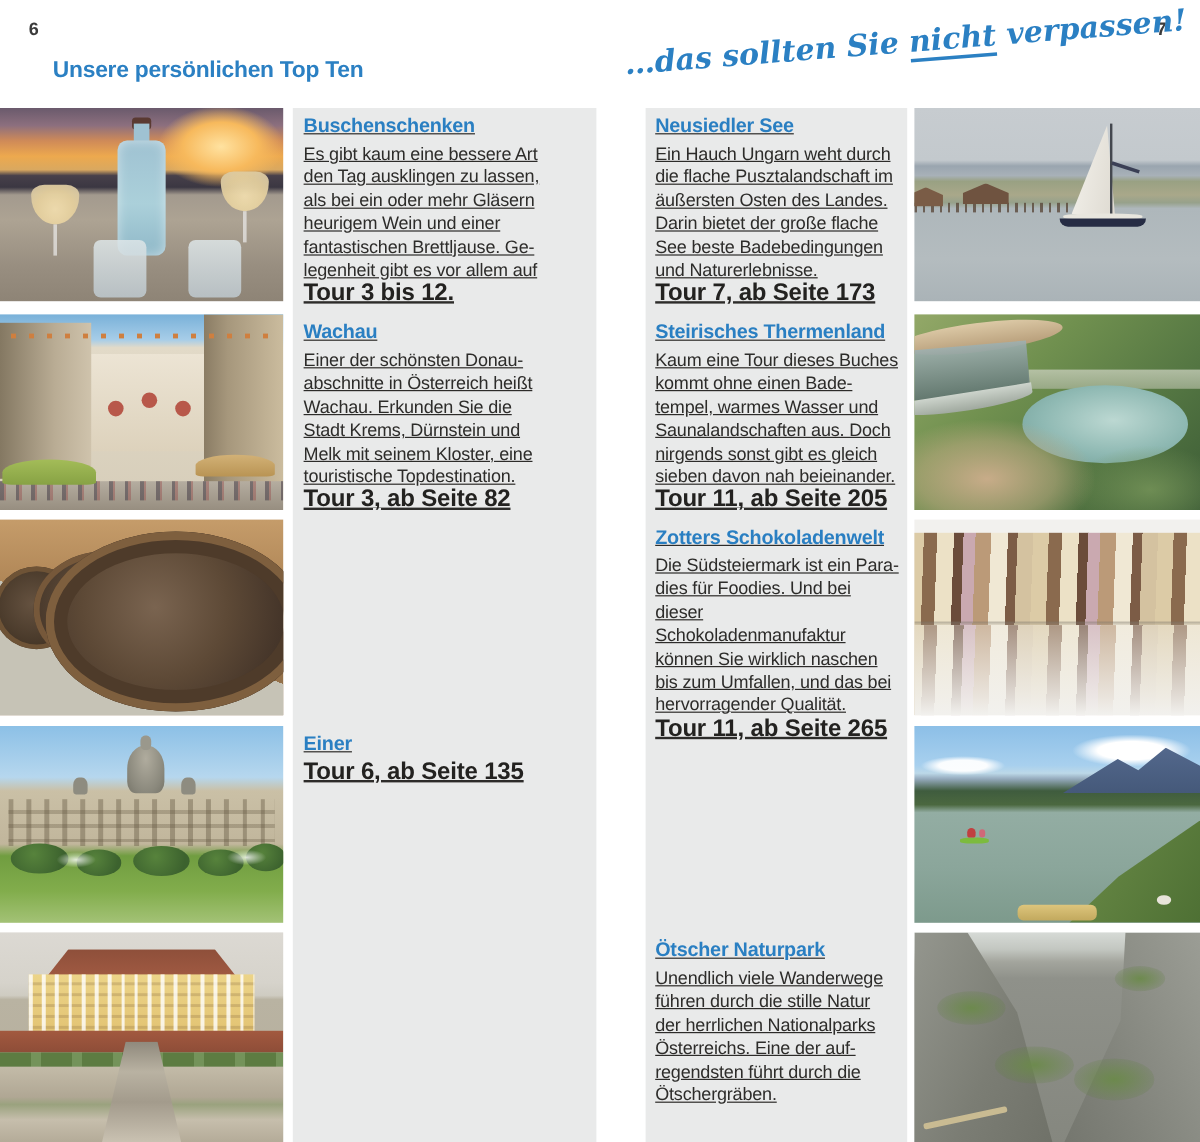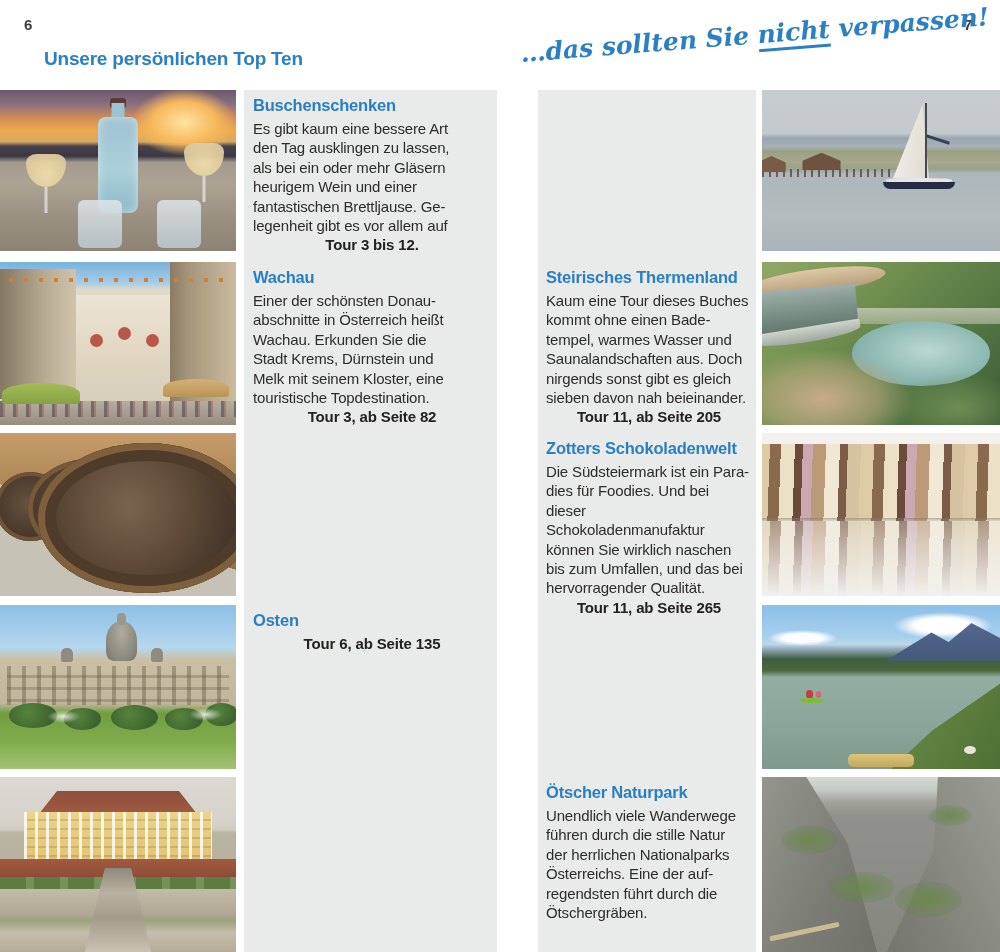--- a/index.html
+++ b/index.html
@@ -17,27 +17,27 @@
                  font-family:"DejaVu Serif",serif;font-style:italic;font-weight:bold;font-size:25px;
                  white-space:nowrap;}
   .header-script .u{border-bottom:3px solid #2b80c3;padding-bottom:0px;}
 
   
   .panel{position:absolute;top:90px;height:862px;background:#e9eaea;}
   .panel-left{left:244px;width:253px;}
   .panel-right{left:538px;width:218px;}
 
   
-  .txt{position:absolute;}
+  .txt{position:absolute;text-decoration:underline;}
   .txt-l{left:253px;width:238px;}
   .txt-r{left:546px;width:206px;}
   .t1{top:96px}.t2{top:268px}.t3{top:439px}.t4{top:611px}.t5{top:783px}
   .etitle{font-size:16.5px;font-weight:bold;color:#2a7fc2;margin:0 0 4px 0;letter-spacing:-0.2px;}
   .ebody{font-size:15px;line-height:19.4px;white-space:pre-line;letter-spacing:-0.15px;}
-  .etour{font-size:15px;line-height:19.4px;font-weight:bold;color:#232220;letter-spacing:-0.15px;text-align:center;}
+  .etour{font-size:20px;line-height:19.4px;font-weight:bold;color:#232220;letter-spacing:-0.15px;}
   .wide .ebody{word-spacing:2px;}
 
   
   .photo{position:absolute;overflow:hidden;}
   .ph-l{left:0;width:236px;}
   .ph-r{left:762px;width:238px;}
   .photo.r1{top:90px;height:161px}
   .photo.r2{top:262px;height:163px}
   .photo.r3{top:433px;height:163px}
   .photo.r4{top:605px;height:164px}
@@ -325,24 +325,34 @@
     <div class="etitle">Wachau</div>
     <div class="ebody">Einer der schönsten Donau-
 abschnitte in Österreich heißt
 Wachau. Erkunden Sie die
 Stadt Krems, Dürnstein und
 Melk mit seinem Kloster, eine
 touristische Topdestination.</div>
     <div class="etour">Tour 3, ab Seite 82</div>
   </div>
   <div class="txt txt-l t4">
-    <div class="etitle">Osten</div>
+    <div class="etitle">Einer</div>
     <div class="etour">Tour 6, ab Seite 135</div>
   </div>
 
+  <div class="txt txt-r t1">
+    <div class="etitle">Neusiedler See</div>
+    <div class="ebody">Ein Hauch Ungarn weht durch
+die flache Pusztalandschaft im
+äußersten Osten des Landes.
+Darin bietet der große flache
+See beste Badebedingungen
+und Naturerlebnisse.</div>
+    <div class="etour">Tour 7, ab Seite 173</div>
+  </div>
   <div class="txt txt-r t2">
     <div class="etitle">Steirisches Thermenland</div>
     <div class="ebody">Kaum eine Tour dieses Buches
 kommt ohne einen Bade-
 tempel, warmes Wasser und
 Saunalandschaften aus. Doch
 nirgends sonst gibt es gleich
 sieben davon nah beieinander.</div>
     <div class="etour">Tour 11, ab Seite 205</div>
   </div>

